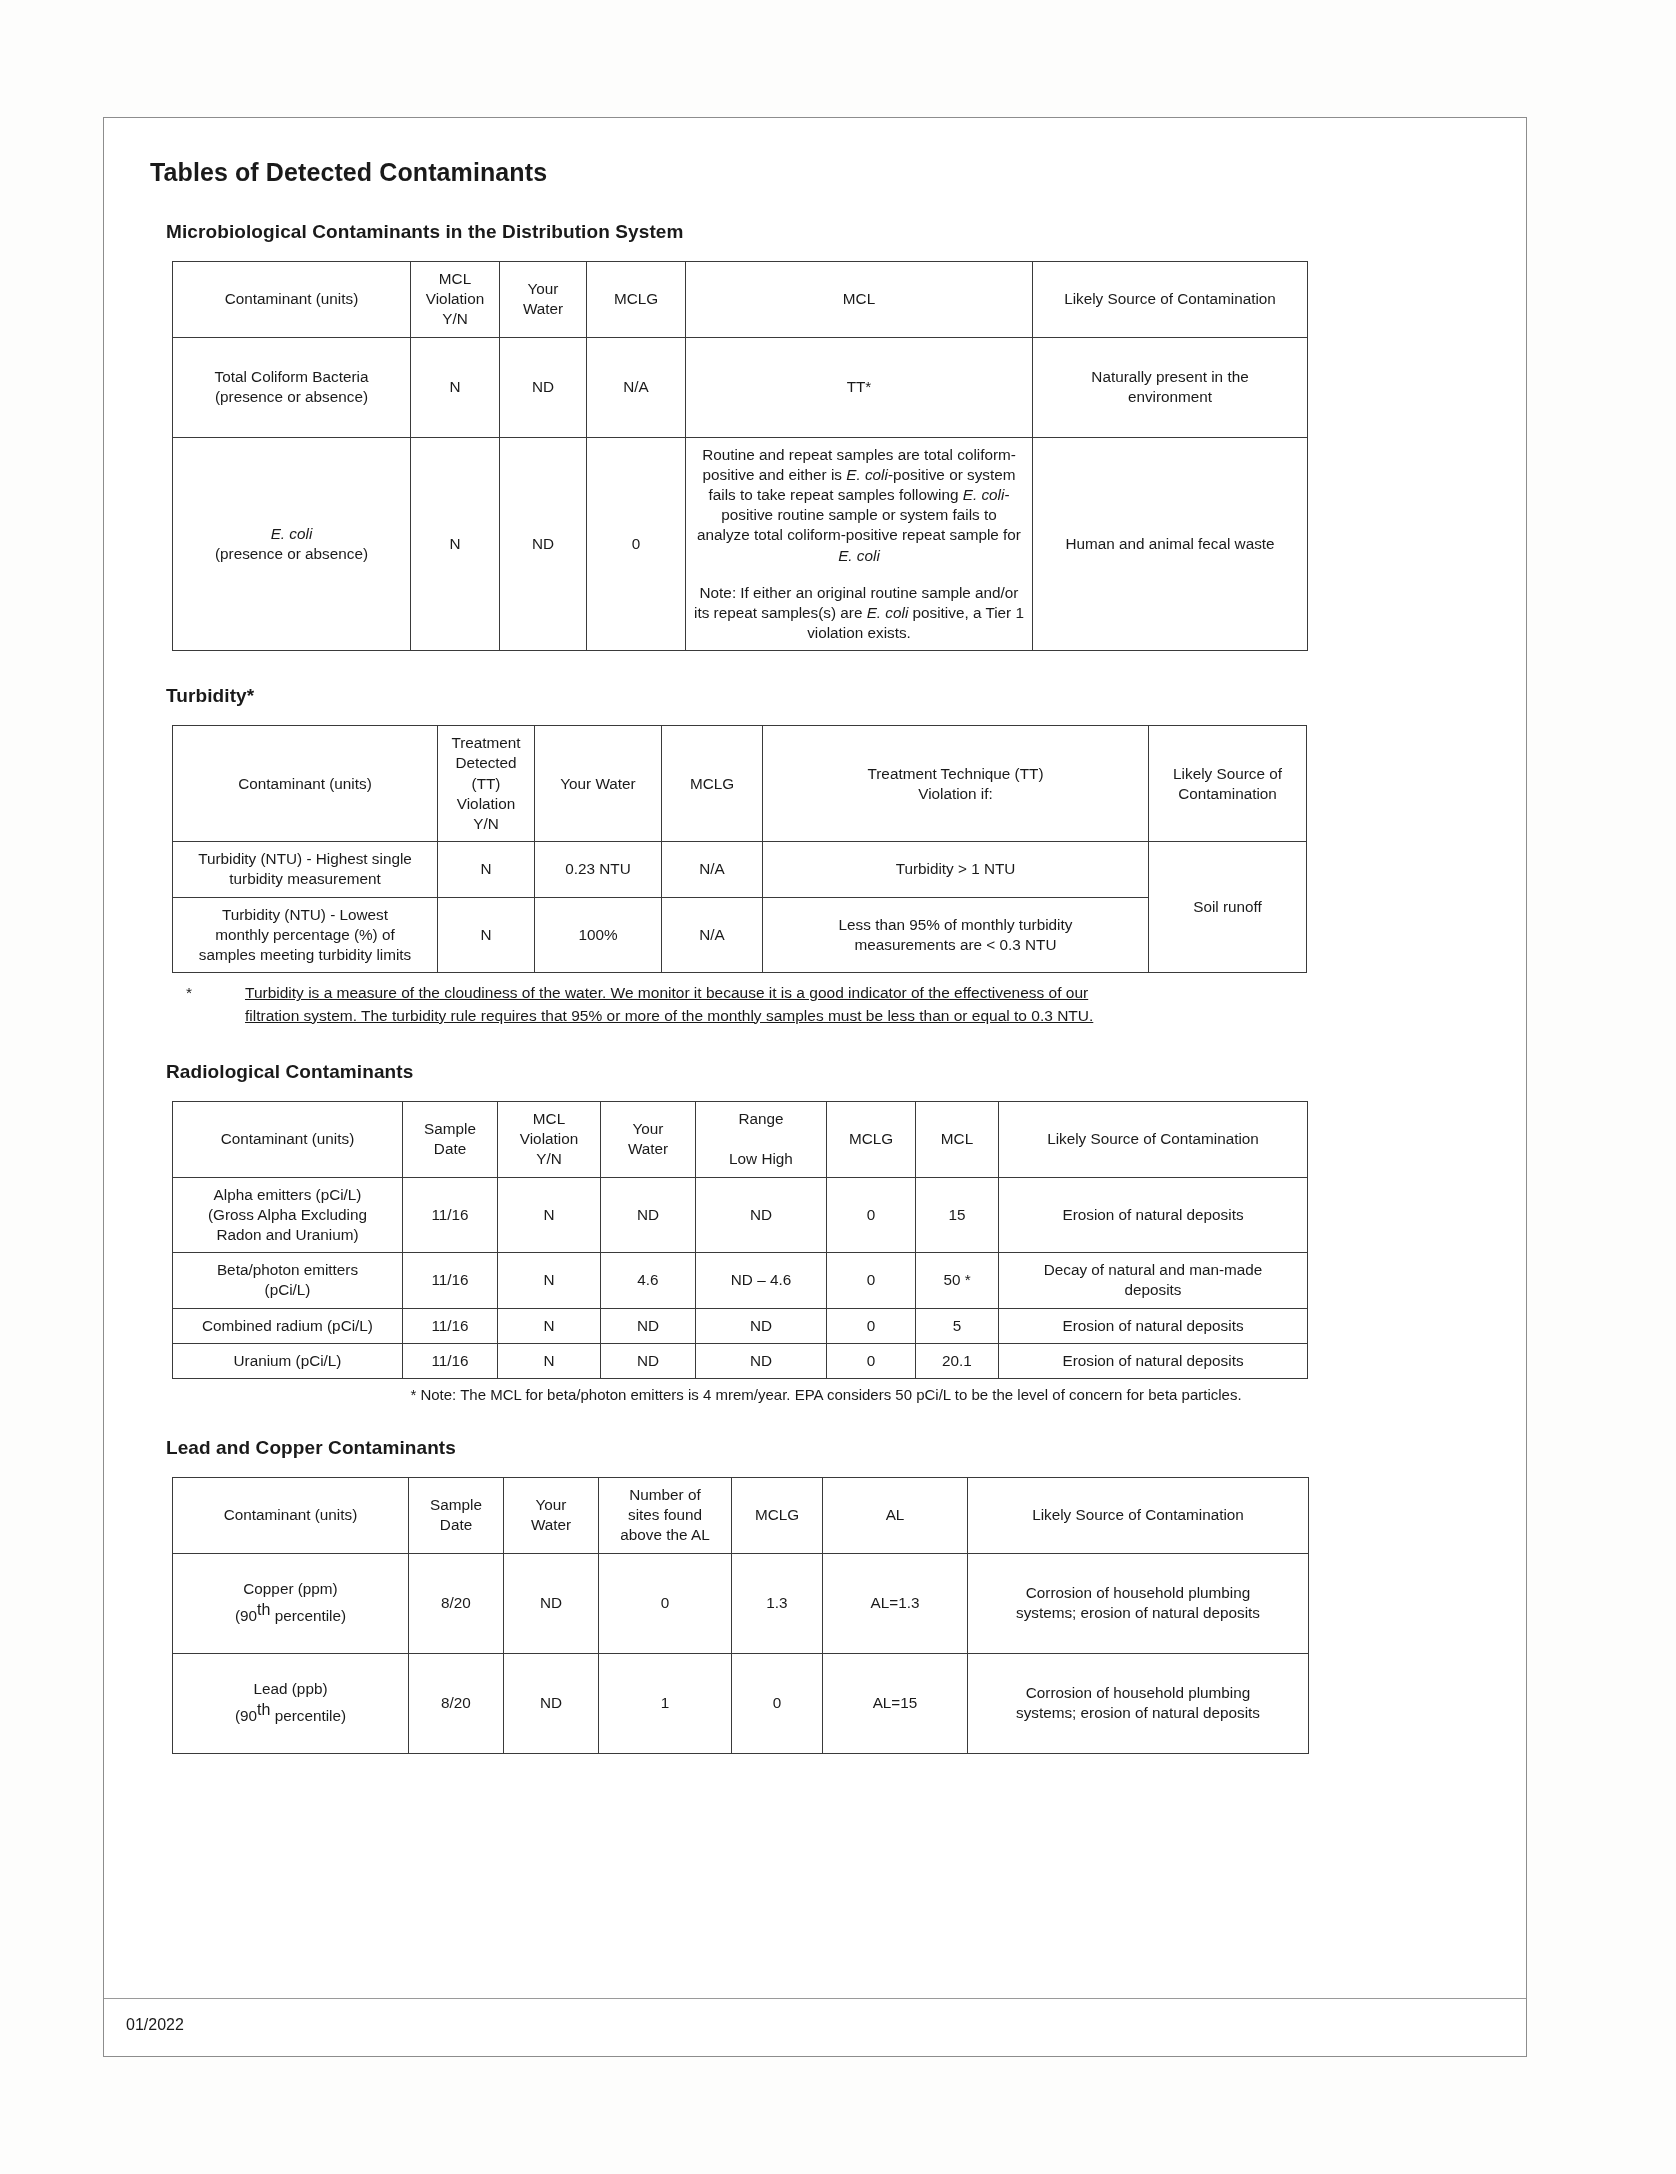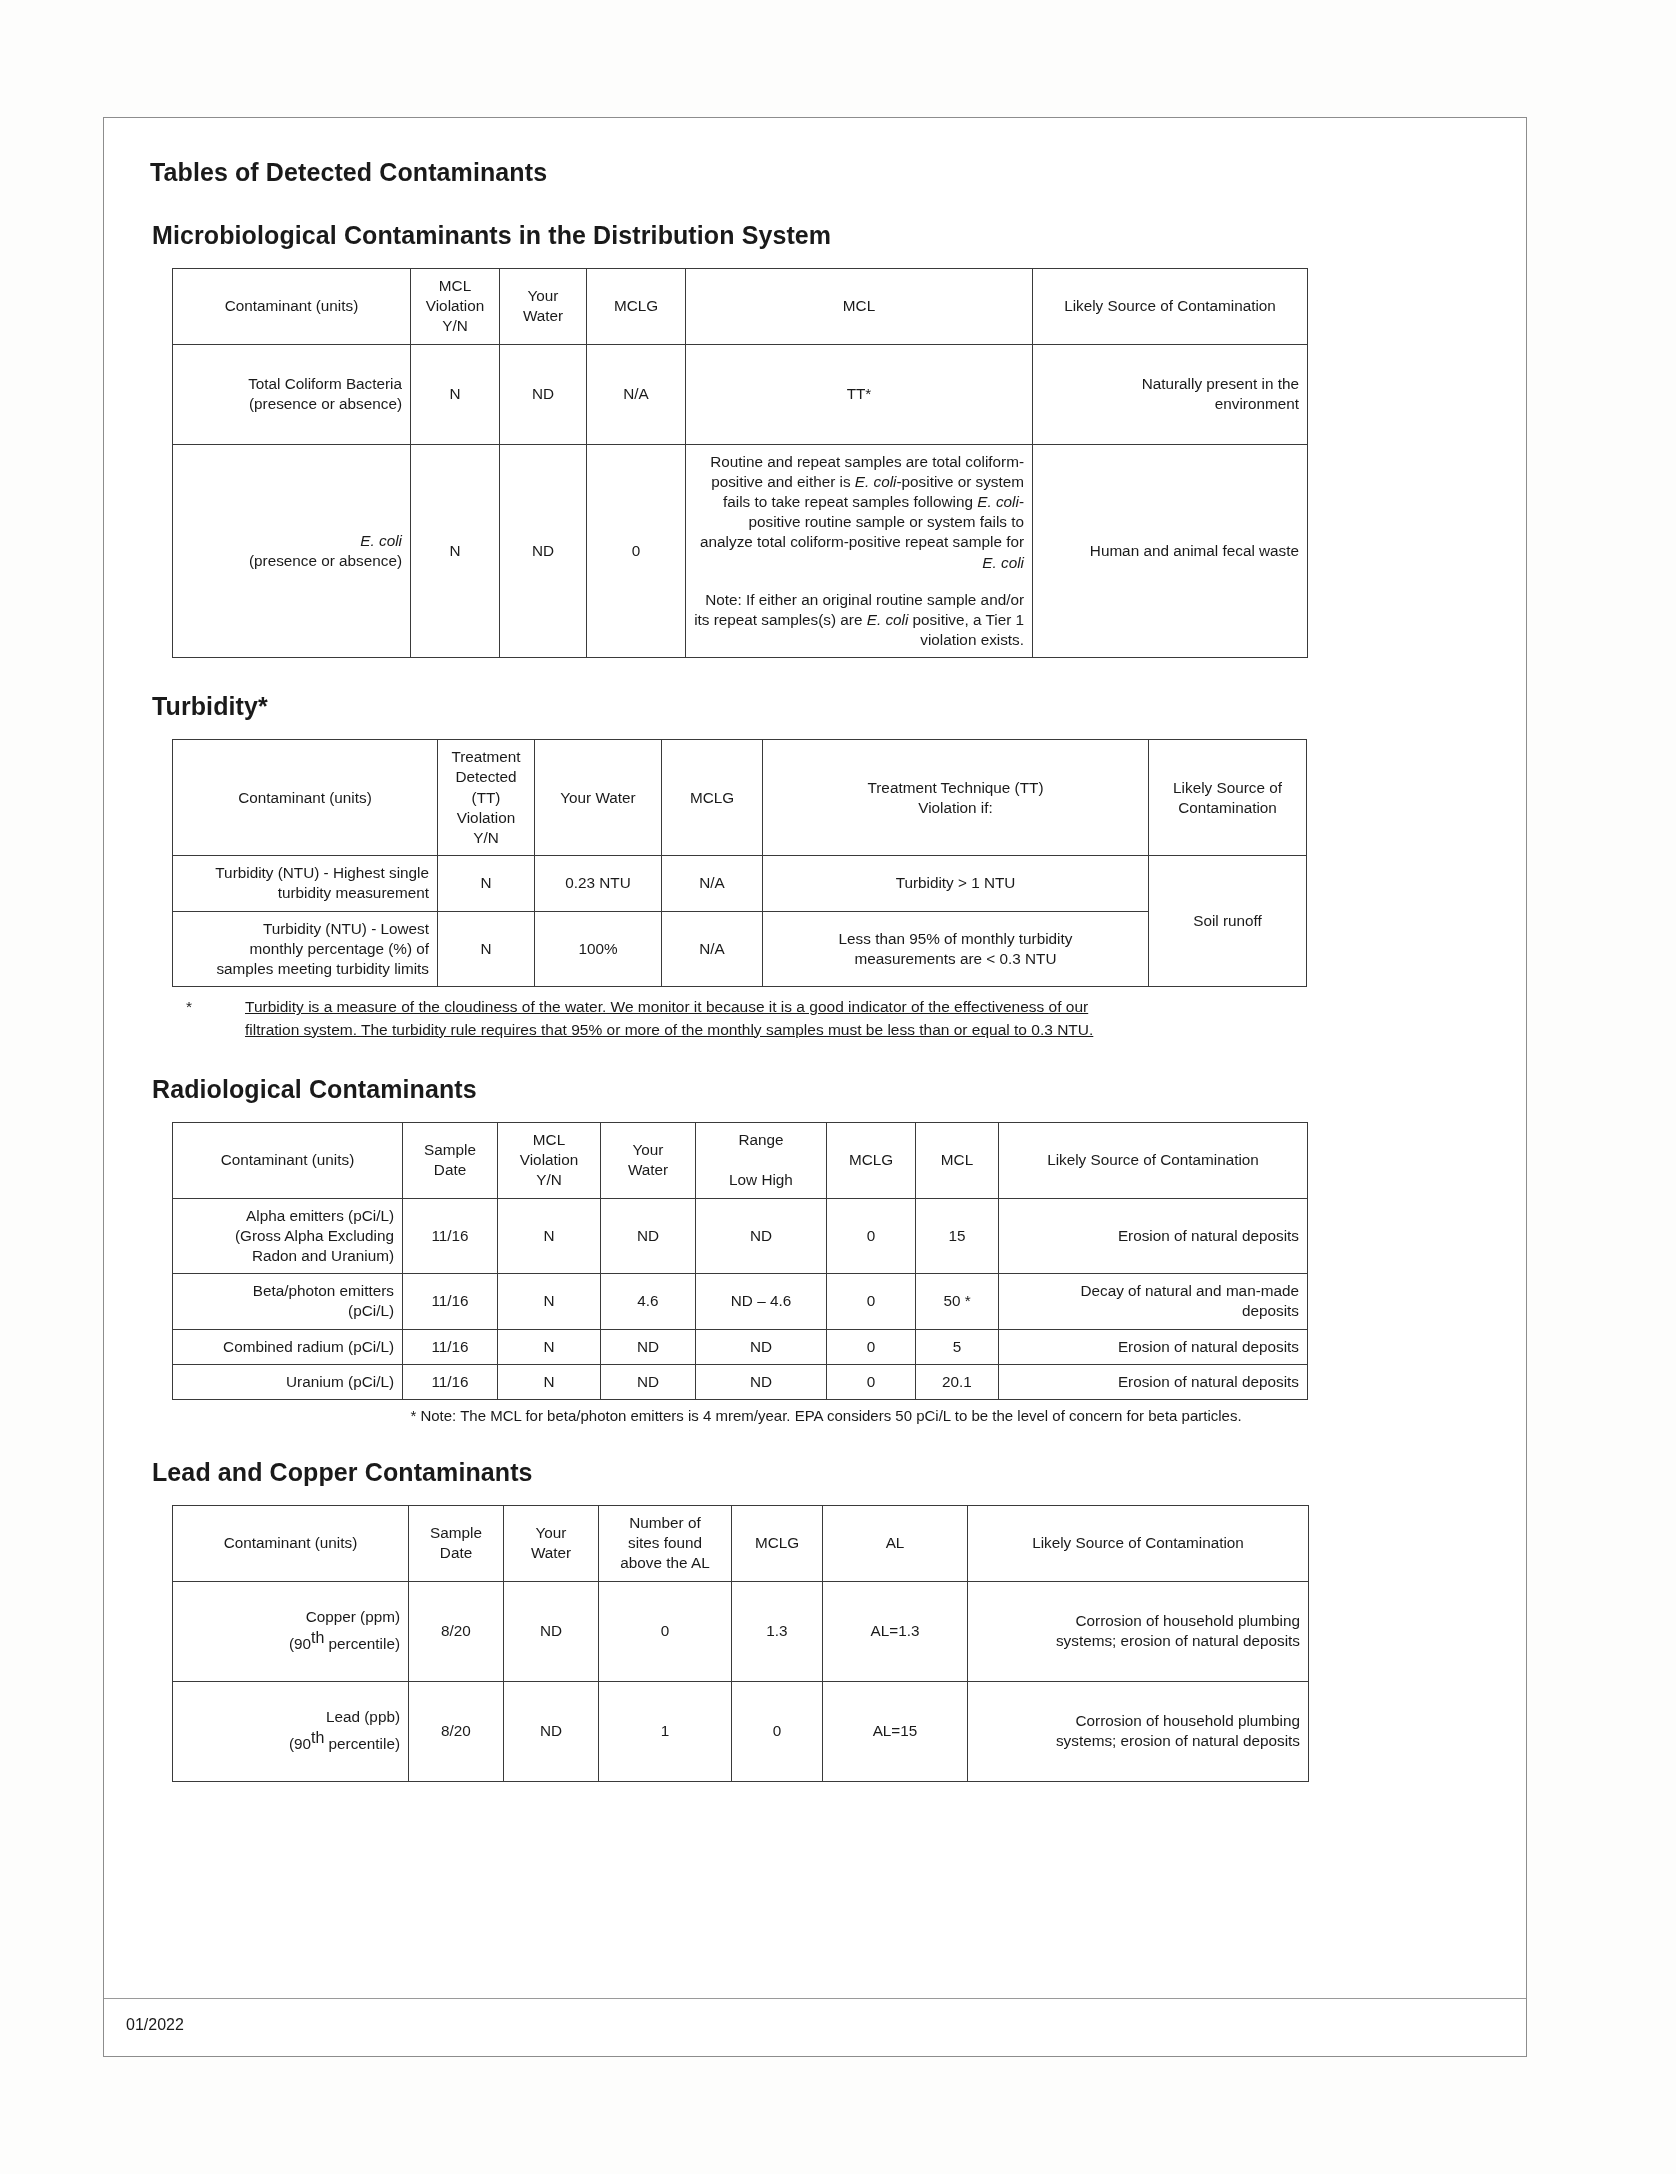--- a/index.html
+++ b/index.html
@@ -34,40 +34,40 @@
   .page-inner {
     padding: 28px 46px 0 46px;
   }
   h1.doc-title {
     font-size: 25px;
     font-weight: bold;
     margin: 12px 0 4px 0;
     letter-spacing: 0.1px;
   }
   h2.sec-title {
-    font-size: 25px;
+    font-size: 19px;
     font-weight: bold;
-    margin: 34px 0 0 2px;
+    margin: 34px 0 0 16px;
     letter-spacing: 0.1px;
   }
   table.ct {
     border-collapse: collapse;
     margin: 18px 0 0 22px;
     table-layout: fixed;
   }
   table.ct td, table.ct th {
     border: 1px solid #3a3a3a;
     font-size: 15.3px;
     font-weight: normal;
     padding: 7px 8px;
     vertical-align: middle;
     line-height: 1.32;
   }
   .c { text-align: center; }
-  .l { text-align: right; margin-top: 28px; }
+  .l { text-align: center; margin-top: 28px; }
   .hdr td { text-align: center; }
   .tall { height: 85px; }
   .star-note {
     display: flex;
     margin: 9px 0 0 22px;
     font-size: 15.5px;
     line-height: 1.45;
   }
   .star-note .star {
     width: 73px;

